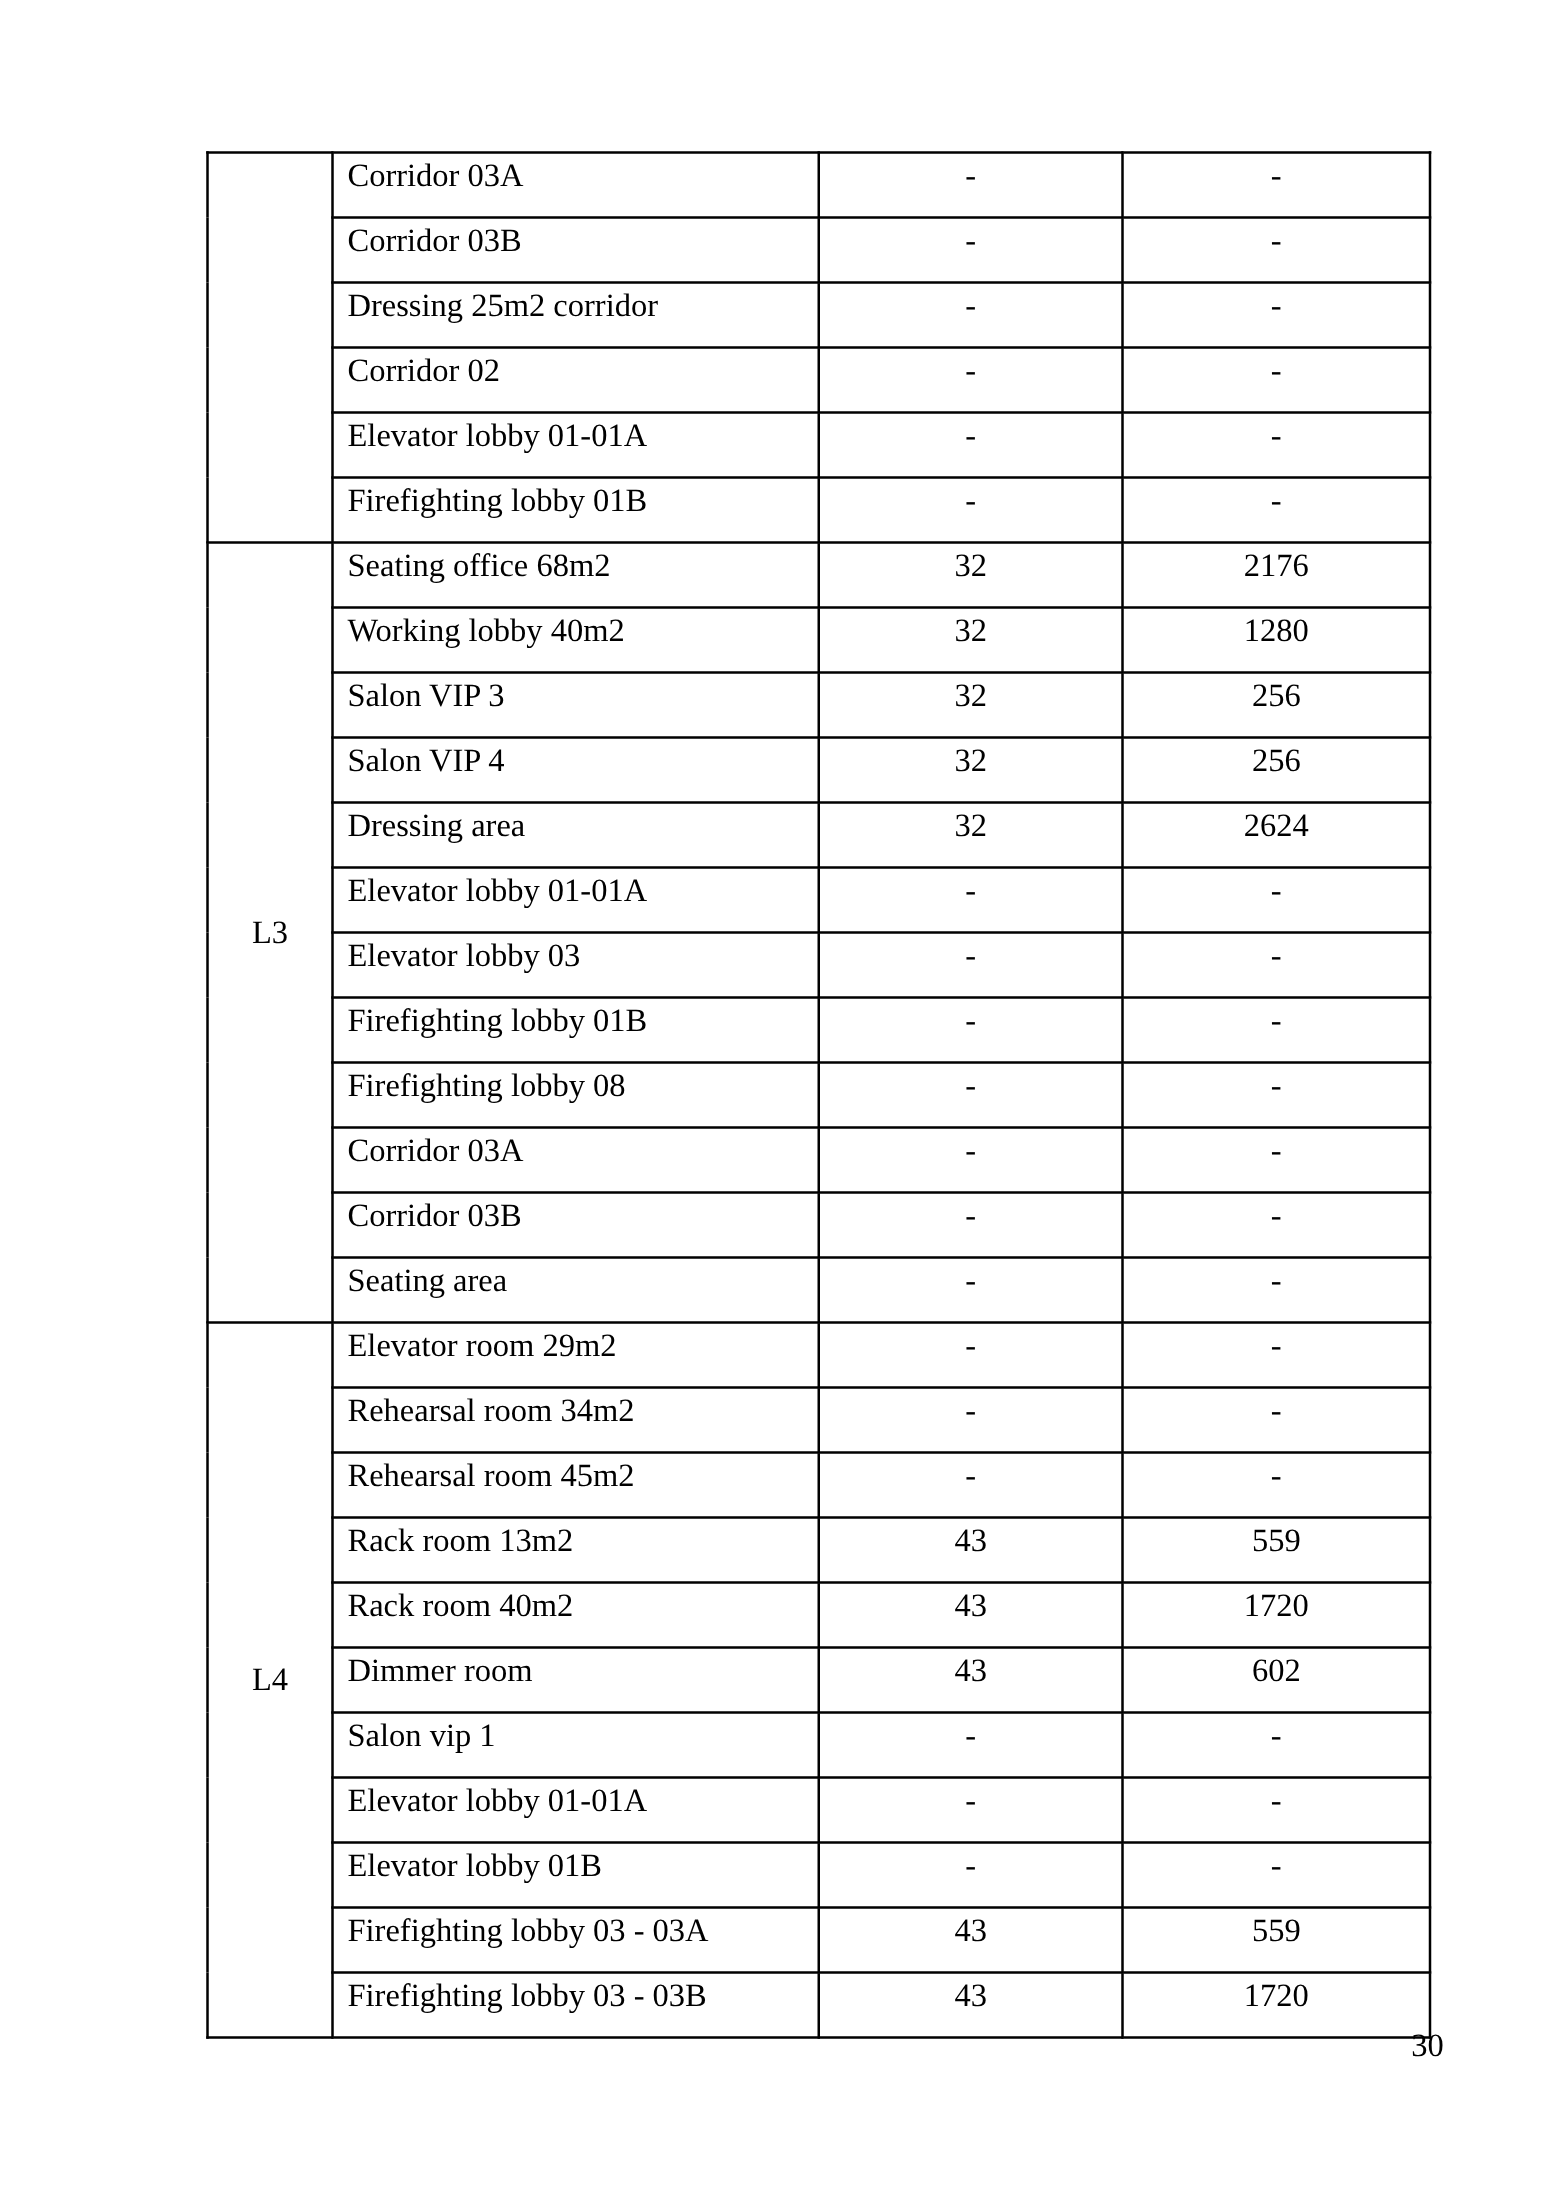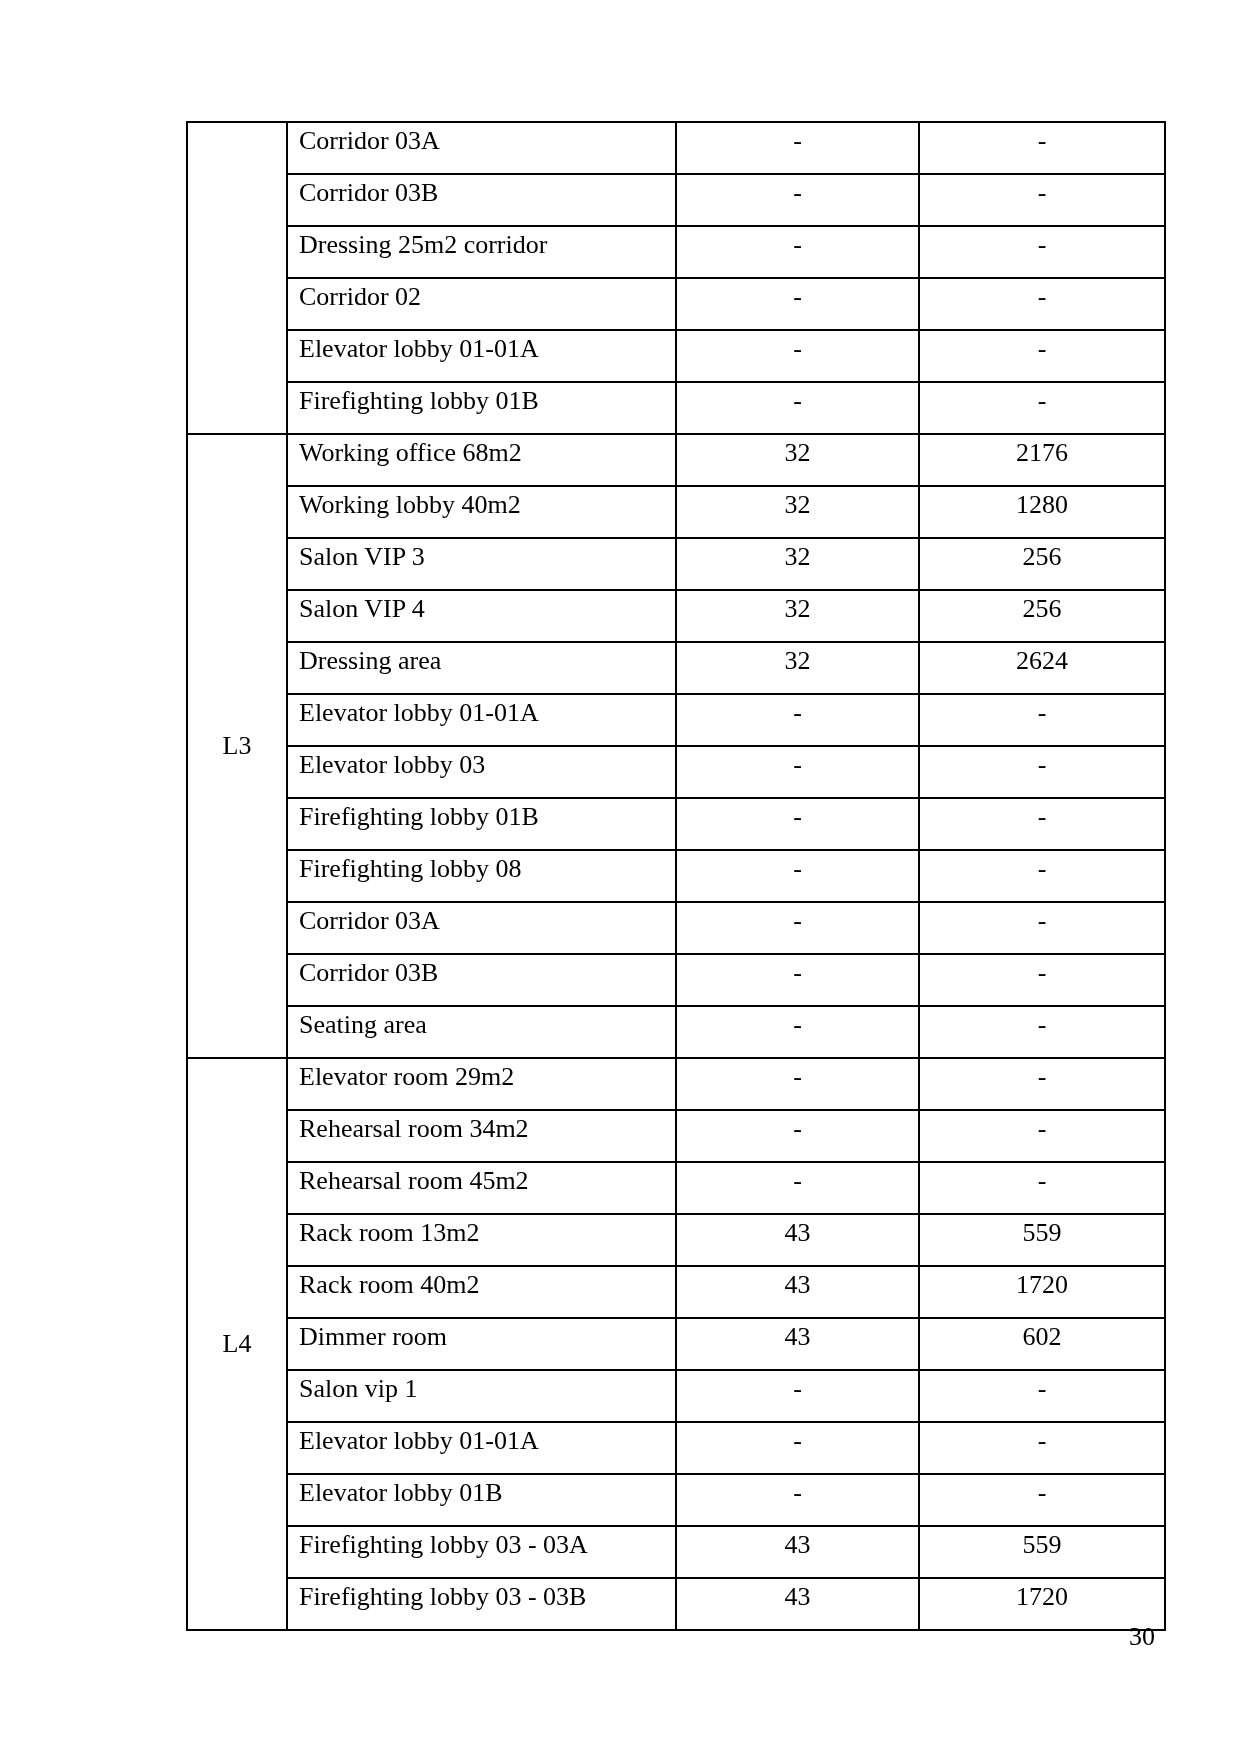--- a/index.html
+++ b/index.html
@@ -1,18 +1,18 @@
 <!DOCTYPE html>
 <html><head>
 <meta charset="utf-8">
 <style>
   html, body { margin: 0; padding: 0; background: #ffffff; }
   body { width: 1240px; height: 1754px; position: relative; overflow: hidden;
          font-family: "Liberation Serif", "DejaVu Serif", serif; color: #000; }
-  table.rooms { position: absolute; left: 186px; top: 121px; width: 978px;
+  table.rooms { position: absolute; left: 165px; top: 121px; width: 978px;
                 border-collapse: collapse; table-layout: fixed; }
   table.rooms td { border: 2px solid #000; height: 47px; padding: 0; vertical-align: top;
                    font-size: 26px; line-height: 30px; }
   td.level { vertical-align: middle !important; text-align: center; font-weight: normal; font-size: 26px; }
   td.name { padding-left: 11px !important; padding-top: 3px !important; white-space: nowrap; }
   td.num { text-align: center; padding-top: 3px !important; }
   col.c1 { width: 100px; } col.c2 { width: 389px; } col.c3 { width: 243px; } col.c4 { width: 246px; }
   .page-number { position: absolute; right: 85px; top: 1622px; font-size: 26px; }
 </style>
 </head>
@@ -52,21 +52,21 @@
         <td class="num">-</td>
         <td class="num">-</td>
       </tr>
       <tr>
         <td class="name">Firefighting lobby 01B</td>
         <td class="num">-</td>
         <td class="num">-</td>
       </tr>
       <tr>
         <td class="level" rowspan="12">L3</td>
-        <td class="name">Working office 68m2</td>
+        <td class="name">Seating office 68m2</td>
         <td class="num">32</td>
         <td class="num">2176</td>
       </tr>
       <tr>
         <td class="name">Working lobby 40m2</td>
         <td class="num">32</td>
         <td class="num">1280</td>
       </tr>
       <tr>
         <td class="name">Salon VIP 3</td>

